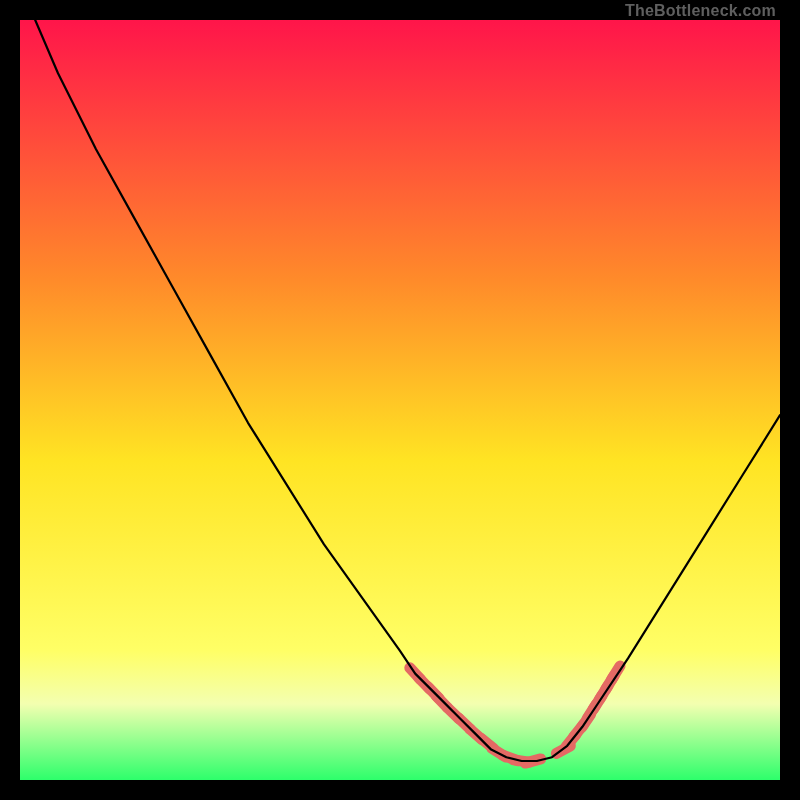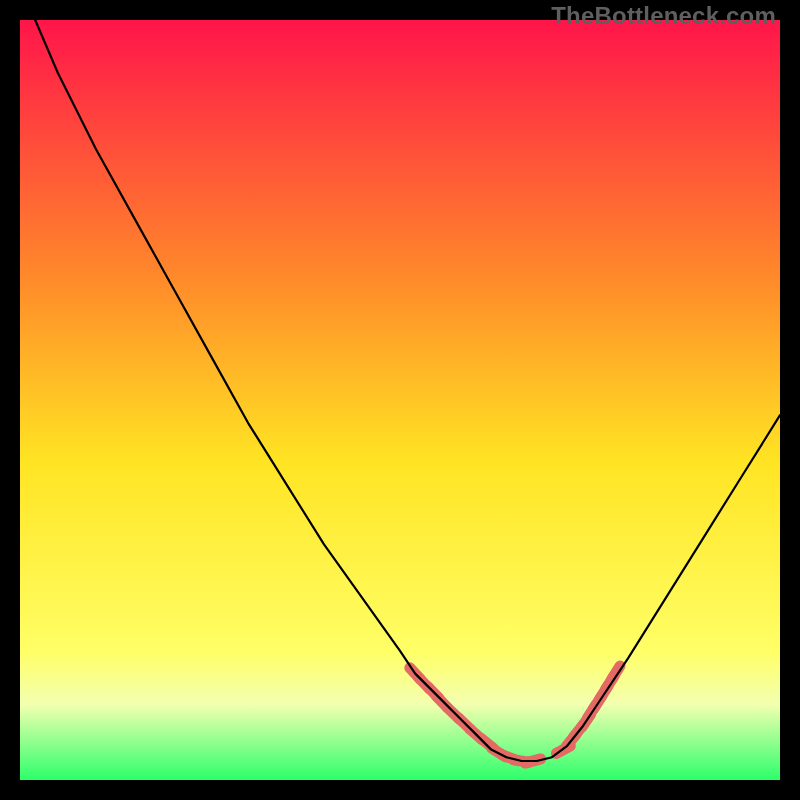--- a/index.html
+++ b/index.html
@@ -31,21 +31,21 @@
     left: 0;
     top: 0;
     width: 760px;
     height: 760px;
   }
   .watermark {
     position: absolute;
     top: 2px;
     right: 24px;
     color: #5f5f5f;
-    font-size: 24px;
+    font-size: 16px;
     font-weight: 600;
     letter-spacing: 0.2px;
     user-select: none;
   }
 </style>
 </head>
 <body>
 
 <div class="frame">
   <svg class="gradient" viewBox="0 0 760 760" preserveAspectRatio="none">

